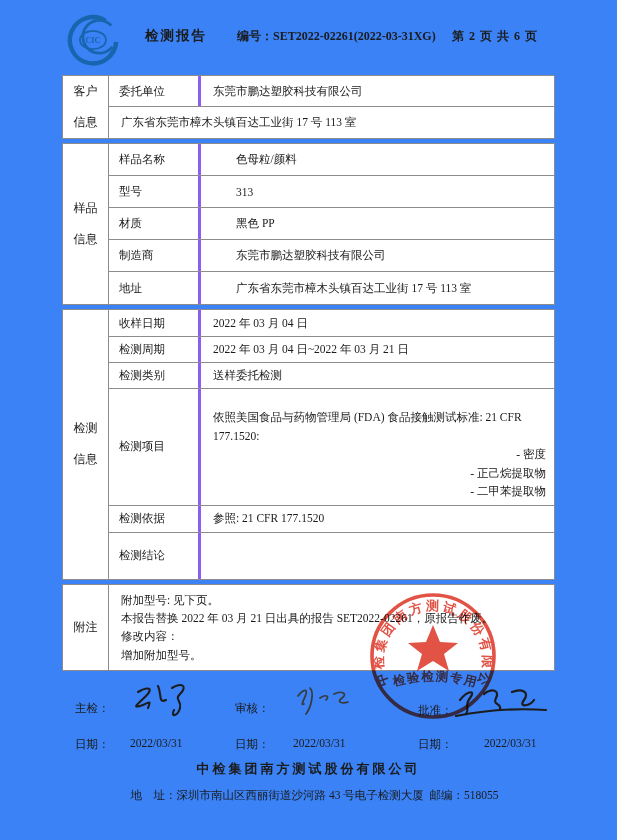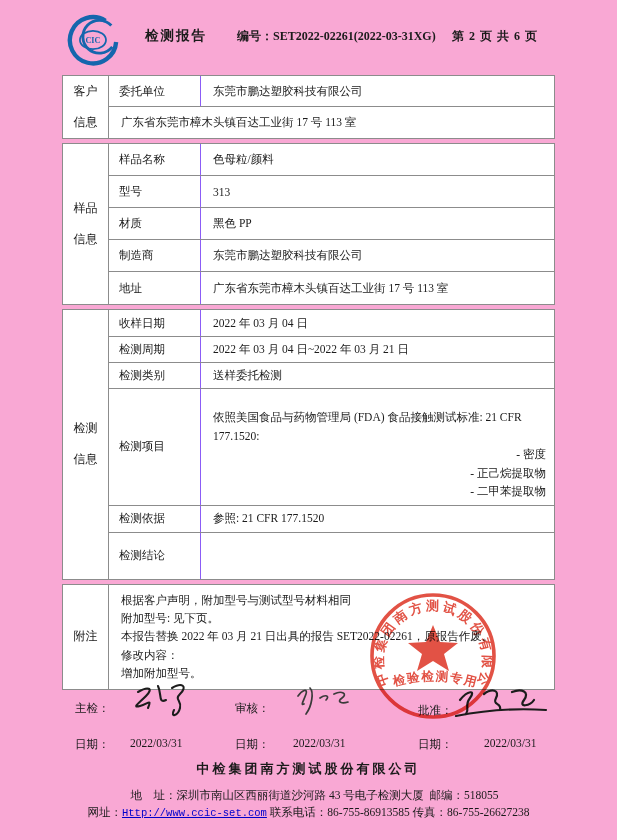--- a/index.html
+++ b/index.html
@@ -1,35 +1,35 @@
 <!DOCTYPE html>
 <html><head>
 <meta charset="utf-8">
 <style>
   * { margin:0; padding:0; box-sizing:border-box; }
   html,body { background:#ffffff; }
   body { font-family:"Liberation Serif","DejaVu Serif",serif; color:#1b1b1b; }
-  .page { position:relative; width:617px; height:840px; background:#f9a8d4; overflow:hidden; }
+  .page { position:relative; width:617px; height:840px; background:#3b82f6; overflow:hidden; }
 
   
   .hdr-logo { position:absolute; left:60px; top:13px; width:64px; height:56px; }
   .hdr-title { position:absolute; left:145px; top:27px; font-size:13.5px; font-weight:bold; letter-spacing:2px; }
   .hdr-no { position:absolute; left:237px; top:28px; font-size:12px; font-weight:bold; }
   .hdr-page { position:absolute; left:452px; top:28px; font-size:12px; font-weight:bold; letter-spacing:1px; }
 
   
   .content { position:absolute; left:62px; top:75px; width:493px; }
   .sec { display:flex; border:1px solid #8c8c8c; margin-bottom:4px; background:#fff; }
   .seclabel { width:46px; min-width:46px; border-right:1px solid #8c8c8c; display:flex; flex-direction:column; justify-content:center; align-items:center; gap:14px; font-size:12px; }
   .rows { flex:1; display:flex; flex-direction:column; }
   .row { display:flex; border-bottom:1px solid #8c8c8c; }
   .row:last-child { border-bottom:none; }
-  .key { width:92px; min-width:92px; border-right:1px solid #8b5cf6; display:flex; align-items:center; padding-left:10px; font-size:11.5px; }
+  .key { width:92px; min-width:92px; border-right:3px solid #8b5cf6; display:flex; align-items:center; padding-left:10px; font-size:11.5px; }
   .val { flex:1; display:flex; align-items:center; padding:3px 8px 3px 12px; font-size:11.5px; }
-  .h31 { min-height:31px; } .h32 { min-height:32px; }
+  .h31 { min-height:31px; } .h32 { min-height:32px;gap:23px; }
   .h27 { min-height:27px; } .h26 { min-height:26px; }
   .h83 { min-height:83px; } .h46 { min-height:46px; }
   .val.multi { flex-direction:column; align-items:flex-end; justify-content:center; line-height:18.5px; padding-top:4px; padding-bottom:4px;margin-top:15px; }
   .val.para { line-height:15.2px; text-align:justify; }
   .notes-body { flex:1; padding:6px 10px 6px 12px; font-size:11.5px; line-height:18.4px; }
   .notes-label { width:46px; min-width:46px; border-right:1px solid #8c8c8c; display:flex; align-items:center; justify-content:center; font-size:12px; }
 
   
   .sig-area { position:absolute; left:62px; top:676px; width:493px; height:85px; }
   .sig-label { position:absolute; font-size:11.5px; }
@@ -146,21 +146,20 @@
         </div>
         <div class="row h46">
           <div class="key">检测结论</div>
         </div>
       </div>
     </div>
 
     <div class="sec">
       <div class="notes-label">附注</div>
       <div class="notes-body">
-        <div>根据客户声明，附加型号与测试型号材料相同</div>
         <div>附加型号: 见下页。</div>
         <div>本报告替换 2022 年 03 月 21 日出具的报告 SET2022-02261，原报告作废。</div>
         <div>修改内容：</div>
         <div>增加附加型号。</div>
       </div>
     </div>
   </div>
 
   <div class="sig-area">
     <div class="sig-label" style="left:13px; top:25px;">主检：</div>
@@ -212,19 +211,14 @@
     </text>
     <text font-size="12.5" font-weight="bold" fill="#de3a2b" font-family="Liberation Serif, DejaVu Serif, serif" letter-spacing="1.5">
       <textPath href="#bannerPath" startOffset="4">检验检测专用章</textPath>
     </text>
   </svg>
 
   <div class="foot foot-company">中检集团南方测试股份有限公司</div>
   <div class="foot foot-line2">
     <span>地　址：</span><span>深圳市南山区西丽街道沙河路 43 号电子检测大厦</span>&nbsp;&nbsp;<span>邮编：</span><span>518055</span>
   </div>
-  <div class="foot foot-line3">
-    <span>网址：</span><a class="url" href="#">Http://www.ccic-set.com</a>
-    <span>联系电话：</span><span>86-755-86913585</span>
-    <span>传真：</span><span>86-755-26627238</span>
-  </div>
 
 </div>
 
 </body></html>

